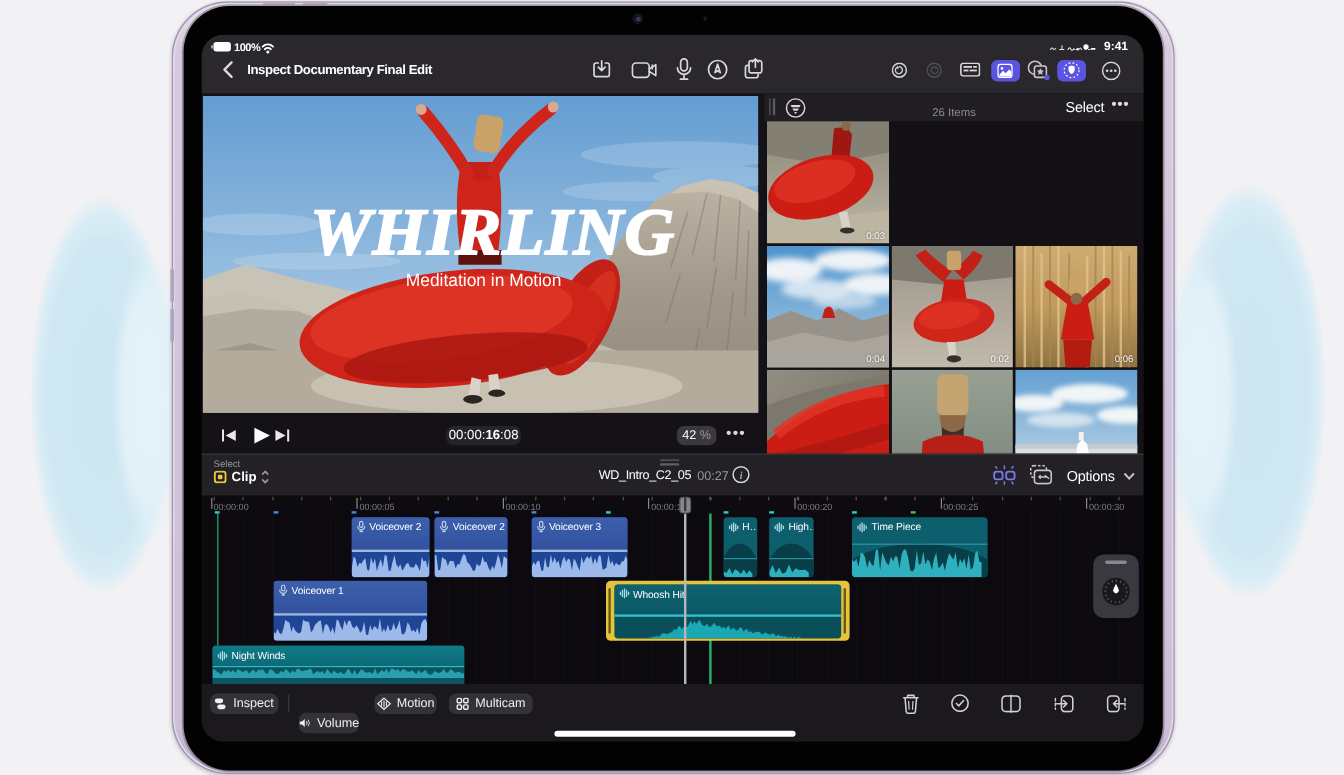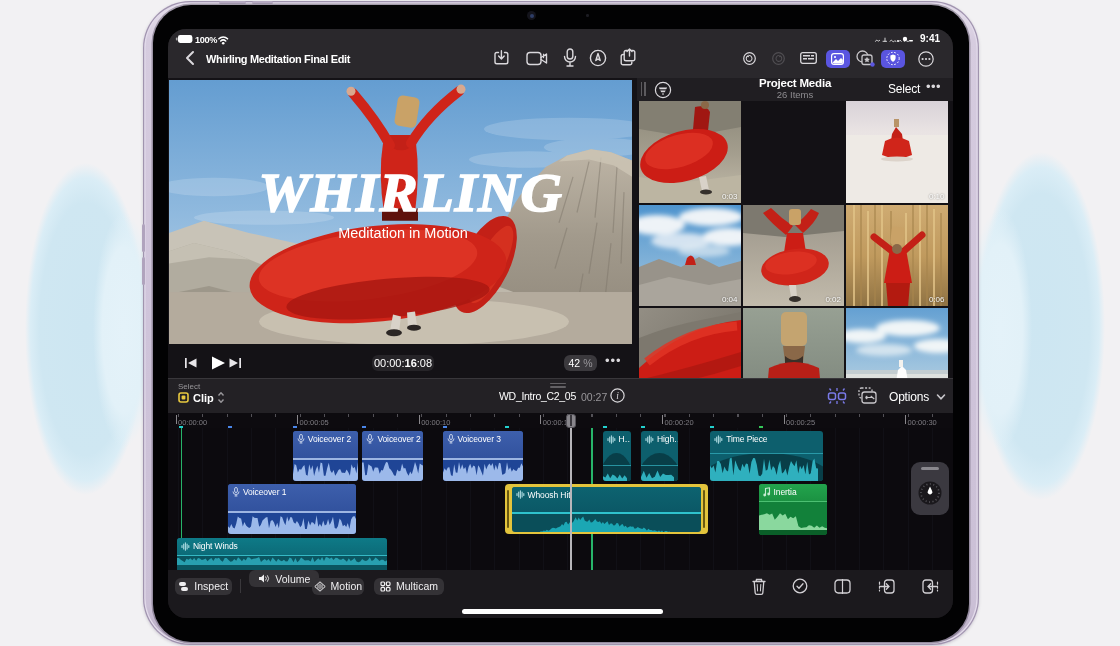--- a/index.html
+++ b/index.html
@@ -63,21 +63,21 @@
  <text x="62" y="9" font-size="10" font-weight="bold" fill="#fff" font-family="Liberation Sans">9:41</text>
  <g fill="#fff">
           <circle cx="40" cy="8" r="1"></circle>
           <circle cx="47" cy="6" r="2.2"></circle>
           <rect x="51" y="7" width="4" height="1.4" rx=".7"></rect>
         </g>
 </svg>
 <svg class="abs ic" style="left:16px;top:21px" width="12" height="16" viewBox="0 0 12 16">
         <path d="M9 2 L3 8 L9 14" stroke-width="2"></path>
       </svg>
-<div class="abs" style="left:38px;top:23.5px;font-size:11px;font-weight:bold;color:#fff;letter-spacing:-.35px">Whirling Meditation Final Edit</div>
+<div class="abs" style="left:38px;top:23.5px;font-size:11px;font-weight:bold;color:#fff;letter-spacing:-.35px">Inspect Documentary Final Edit</div>
 
 <svg class="abs ic" style="left:325px;top:20px" width="18" height="18" viewBox="0 0 18 18">
  <path d="M5.5 3.5 H3.8 A1.8 1.8 0 0 0 2 5.3 V13 A1.8 1.8 0 0 0 3.8 14.8 H13 A1.8 1.8 0 0 0 14.8 13 V5.3 A1.8 1.8 0 0 0 13 3.5 H11.5"></path>
  <path d="M8.4 1.8 V9.6 M5.6 7 L8.4 9.9 L11.2 7"></path>
 </svg>
 <svg class="abs ic" style="left:358px;top:22px" width="24" height="15" viewBox="0 0 24 15">
  <rect x="1" y="1.5" width="14" height="12" rx="3"></rect>
  <path d="M15 8.5 L20.5 12 V3 L15 6.5"></path>
         <path d="M17.5 3.2 a5.5 5.5 0 0 1 0 3.4" stroke-width="1.2"></path>
 </svg>
@@ -216,21 +216,20 @@
 <div class="abs" style="left:472.5px;top:53px;width:1.5px;height:14px;background:#5c5a5e"></div>
 <div class="abs" style="left:476px;top:53px;width:1.5px;height:14px;background:#5c5a5e"></div>
 <svg class="abs" style="left:486px;top:51.5px" width="18" height="18" viewBox="0 0 18 18">
  <circle cx="9" cy="9" r="7.6" stroke="#dad8dc" stroke-width="1.2" fill="none"></circle>
  <g fill="#dad8dc">
           <path d="M4.8 6.5 h8.4 l-1 1.8 h-6.4z"></path>
           <path d="M6.3 9.5 h5.4 l-1 1.8 h-3.4z"></path>
           <path d="M7.8 12.4 h2.4 l-1.2 1.9z"></path>
         </g>
 </svg>
-<div class="abs" style="left:469px;top:48px;width:316px;text-align:center;font-size:11.5px;font-weight:bold;color:#fff;letter-spacing:-.2px">Project Media</div>
 <div class="abs" style="left:469px;top:59.5px;width:316px;text-align:center;font-size:9.5px;color:#8e8c90">26 Items</div>
 <div class="abs" style="left:720px;top:53px;font-size:12px;color:#fff;letter-spacing:-.2px">Select</div>
 <div class="abs" style="left:758px;top:50px;color:#dad8dc;font-size:13px;letter-spacing:.5px">•••</div>
 <div class="thumb" style="left:471px;top:72px"><svg width="102" height="102" viewBox="0 0 102 102">
 <defs>
             <linearGradient id="g1" x1="0" y1="0" x2="0" y2="1">
               <stop offset="0" stop-color="#8b8778"></stop>
               <stop offset=".5" stop-color="#a39d8d"></stop>
               <stop offset="1" stop-color="#c4bdac"></stop>
             </linearGradient>
@@ -238,35 +237,20 @@
 <rect width="102" height="102" fill="url(#g1)"></rect>
 <path d="M0 0 h102 v26 l-54 10 -48 -8z" fill="#837f72"></path>
 <path d="M0 102 v-26 l40 6 62 -8 v28z" fill="#bcb5a2"></path>
 <path d="M56 6 q11 -3 15 5 l-3 28 -15 1z" fill="#a01712"></path>
 <circle cx="66" cy="4" r="4" fill="#8a6848"></circle>
 <ellipse cx="45" cy="55" rx="45" ry="25" fill="#cc1d15" transform="rotate(-16 45 55)"></ellipse>
 <ellipse cx="40" cy="50" rx="35" ry="16" fill="#e03425" transform="rotate(-16 40 50)" opacity=".8"></ellipse>
 <path d="M60 76 l3 14 7-1 -3-14z" fill="#d8d2c8"></path>
           <ellipse cx="67" cy="91" rx="6" ry="2.5" fill="#35302c"></ellipse>
 </svg><div class="dur">0:03</div></div>
-      <div class="thumb" style="left:678px;top:72px"><svg width="102" height="102" viewBox="0 0 102 102">
-<defs>
-            <linearGradient id="g3" x1="0" y1="0" x2="0" y2="1">
-              <stop offset="0" stop-color="#d8d2d8"></stop>
-              <stop offset=".3" stop-color="#e9e3e3"></stop>
-              <stop offset="1" stop-color="#f3f0ed"></stop>
-            </linearGradient>
-          </defs>
-<rect width="102" height="102" fill="url(#g3)"></rect>
-<rect y="34" width="102" height="68" fill="#eeeae5"></rect>
-<path d="M50 26 l-4 7 -1 7 h12 l-1-7z" fill="#c32017"></path>
-<path d="M39 40 q12 -7 24 0 l3 14 q-15 7 -30 0z" fill="#d0251a"></path>
-<path d="M48 18 h5 v8 h-5z" fill="#b89468"></path>
-<ellipse cx="51" cy="58" rx="16" ry="2.5" fill="#dcd3ca"></ellipse>
-</svg><div class="dur">0:10</div></div>
       <div class="thumb" style="left:471px;top:175.5px"><svg width="102" height="102" viewBox="0 0 102 102">
 <defs>
             <linearGradient id="g4" x1="0" y1="0" x2="0" y2="1">
               <stop offset="0" stop-color="#4e94ce"></stop>
               <stop offset="1" stop-color="#a8c8e0"></stop>
             </linearGradient>
 <filter id="bl4" x="-30%" y="-30%" width="160%" height="160%">
               <feGaussianBlur stdDeviation="2.6"></feGaussianBlur>
             </filter>
           </defs>
@@ -633,36 +617,20 @@
           </svg>
           <span>Whoosh Hit</span>
         </div>
         <div class="abs" style="left:0;top:25.5px;width:189px;height:1.5px;background:#2fc2cc"></div>
         <svg class="abs" style="left:0;top:27.0px" width="189" height="18.0" viewBox="0 0 189 18.0" preserveAspectRatio="none">
           <polygon points="0,26 0.0,23.1 1.5,23.1 3.0,23.2 4.5,22.6 6.1,23.1 7.6,22.5 9.1,22.0 10.6,22.5 12.1,21.8 13.6,21.5 15.2,21.8 16.7,21.2 18.2,20.4 19.7,20.4 21.2,19.7 22.7,20.2 24.2,19.7 25.8,19.6 27.3,18.5 28.8,17.3 30.3,17.5 31.8,16.6 33.3,17.0 34.9,15.7 36.4,16.8 37.9,15.9 39.4,14.4 40.9,13.7 42.4,14.0 43.9,14.5 45.5,13.4 47.0,13.1 48.5,12.3 50.0,9.9 51.5,11.5 53.0,8.3 54.6,7.7 56.1,10.4 57.6,8.4 59.1,7.3 60.6,8.8 62.1,6.3 63.6,3.3 65.2,6.6 66.7,3.4 68.2,6.0 69.7,3.9 71.2,2.6 72.7,6.4 74.3,7.6 75.8,7.5 77.3,5.6 78.8,8.4 80.3,8.3 81.8,6.7 83.3,5.0 84.9,7.6 86.4,7.9 87.9,7.2 89.4,9.8 90.9,8.0 92.4,9.9 94.0,8.4 95.5,7.3 97.0,11.1 98.5,9.4 100.0,9.5 101.5,11.5 103.0,11.3 104.6,8.9 106.1,9.2 107.6,12.5 109.1,10.7 110.6,10.1 112.1,12.8 113.7,11.8 115.2,13.8 116.7,13.0 118.2,12.3 119.7,12.8 121.2,12.5 122.7,14.7 124.3,14.2 125.8,12.9 127.3,13.9 128.8,14.5 130.3,14.9 131.8,13.5 133.4,14.8 134.9,16.4 136.4,14.7 137.9,16.0 139.4,16.0 140.9,16.7 142.4,16.3 144.0,16.8 145.5,17.5 147.0,16.5 148.5,17.8 150.0,16.5 151.5,18.3 153.1,16.9 154.6,17.0 156.1,17.8 157.6,17.6 159.1,18.6 160.6,17.9 162.1,18.6 163.7,19.1 165.2,18.0 166.7,19.1 168.2,19.3 169.7,18.6 171.2,19.6 172.8,19.2 174.3,20.1 175.8,19.3 177.3,20.2 178.8,20.7 180.3,19.5 181.8,20.7 183.4,19.8 184.9,19.9 186.4,20.5 187.9,21.3 189.4,21.4 190.9,21.3 192.5,21.2 194.0,21.0 195.5,20.7 197.0,21.5 197,26" fill="#1ba7b4"></polygon>
         </svg>
       </div>
       <div class="abs" style="left:339.3px;top:461px;width:1.8px;height:38px;background:#6b5a10;border-radius:1px"></div>
       <div class="abs" style="left:534.9px;top:461px;width:1.8px;height:38px;background:#6b5a10;border-radius:1px"></div>
-      <div class="clip" style="left:590.6px;top:455px;width:68.4px;height:51px;background:#12813a">
-<div class="abs" style="left:0;top:0;width:68.4px;height:17px;background:linear-gradient(180deg,#23a44d,#1b9242)"></div>
-<div class="clbl">
-          <svg width="8" height="10" viewBox="0 0 8 10" style="opacity:.9">
-            <path d="M2.5 8 V1.5 L6.5 .8 V7" stroke="#d8f4e0" stroke-width="1.1" fill="none"></path>
-            <circle cx="1.7" cy="8" r="1.4" fill="#d8f4e0"></circle>
-            <circle cx="5.7" cy="7" r="1.4" fill="#d8f4e0"></circle>
-          </svg>
-          <span>Inertia</span>
-        </div>
-<div class="abs" style="left:0;top:17px;width:68.4px;height:1.3px;background:#4cc072"></div>
-<svg class="abs" style="left:0;top:28px" width="68.4" height="18" viewBox="0 0 56 22" preserveAspectRatio="none">
-          <polygon points="0,22 0.0,4.4 2.2,3.4 4.3,2.9 6.5,1.6 8.6,3.4 10.8,1.8 12.9,9.6 15.1,5.8 17.2,1.6 19.4,4.2 21.5,2.0 23.7,8.9 25.8,5.8 28.0,7.7 30.2,5.1 32.3,17.5 34.5,19.7 36.6,18.9 38.8,18.7 40.9,16.2 43.1,16.8 45.2,19.2 47.4,16.6 49.5,19.3 51.7,17.4 53.8,19.3 56.0,19.8 56,22" fill="#8ad89e"></polygon>
-        </svg>
-<div class="abs" style="left:0;top:46px;width:68.4px;height:5px;background:#0a5f28"></div>
-</div>
       <div class="clip" style="left:9px;top:509px;width:210px;height:39px;background:#0a5560">
         <div class="abs" style="left:0;top:0;width:210px;height:16.5px;background:linear-gradient(180deg,#0e7a87,#0c6b78)"></div>
         <div class="clbl">
           <svg width="9" height="9" viewBox="0 0 9 9" style="opacity:.9">
             <g stroke="#bfe8ee" stroke-width="1.1" stroke-linecap="round">
               <path d="M1 3.5 v2 M2.7 2 v5 M4.4 .8 v7.4 M6.1 2 v5 M7.8 3.5 v2"></path>
             </g>
           </svg>
           <span>Night Winds</span>
         </div>
@@ -685,21 +653,21 @@
 <div class="tbtn" style="left:7px;top:548.5px;width:56.5px">
         <svg width="11" height="11" viewBox="0 0 11 11">
           <g fill="#efeef0">
             <rect x="1" y="1" width="7" height="4" rx="2"></rect>
             <rect x="3" y="6" width="7" height="4" rx="2"></rect>
           </g>
         </svg>
         <span>Inspect</span>
       </div>
       <div class="abs" style="left:72px;top:550px;width:1px;height:14px;background:#3a383c"></div>
-      <div class="tbtn" style="left:81.3px;top:541px;width:70px">
+      <div class="tbtn" style="left:81.3px;top:565px;width:50px">
         <svg width="12" height="11" viewBox="0 0 12 11">
           <path d="M1 4 h2.2 L6 1.5 v8 L3.2 7 H1z" fill="#efeef0"></path>
           <g stroke="#efeef0" stroke-width="1" fill="none">
             <path d="M7.5 3.5 a3 3 0 0 1 0 4 M9.3 2.3 a5 5 0 0 1 0 6.4" opacity=".9"></path>
           </g>
         </svg>
         <span>Volume</span>
       </div>
       <div class="tbtn" style="left:143.6px;top:548.5px;width:52.5px">
         <svg width="12" height="11" viewBox="0 0 12 11">

